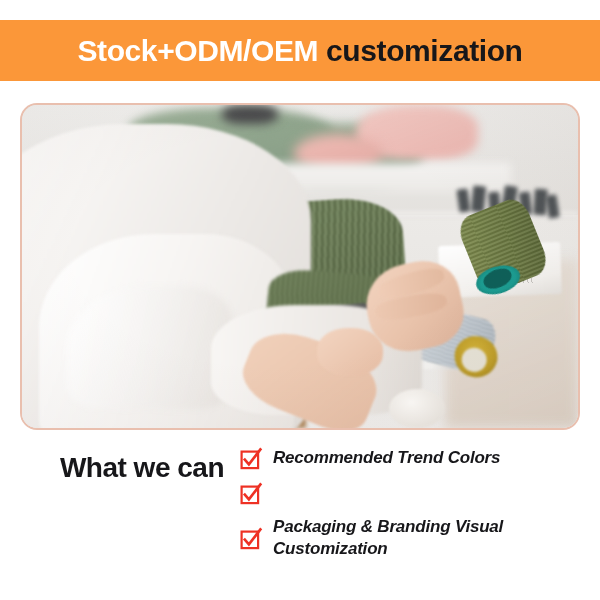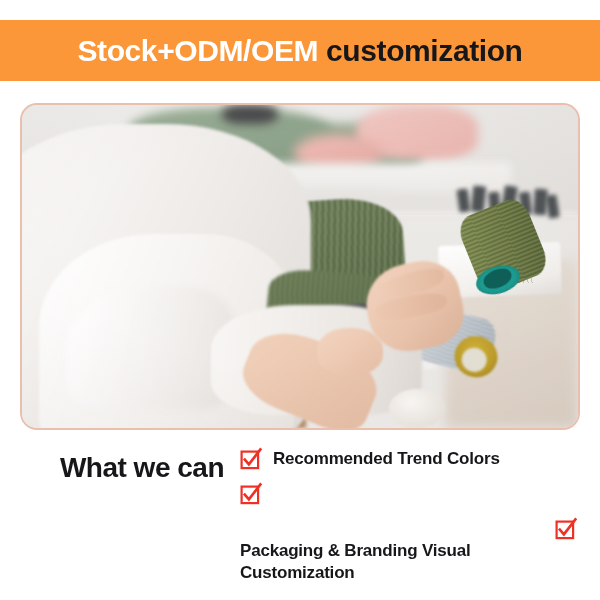--- a/index.html
+++ b/index.html
@@ -438,24 +438,25 @@
   }
 
   .features {
     position: absolute;
     left: 240px;
     top: 6px;
     width: 348px;
   }
   .feature-row {
     display: flex;
-    align-items: flex-end;
+    align-items: center;
     margin-bottom: 11px;
-  }
-  .feature-row:last-child { margin-bottom: 8px; flex-direction: column; }
+    font-style: italic;
+  }
+  .feature-row:last-child { margin-bottom: 8px; }
 
   .check-icon {
     flex: 0 0 auto;
     width: 22px;
     height: 22px;
     margin-top: 2px;
     margin-right: 11px;
     position: relative;
   }
   .check-icon svg { display: block; overflow: visible; }

